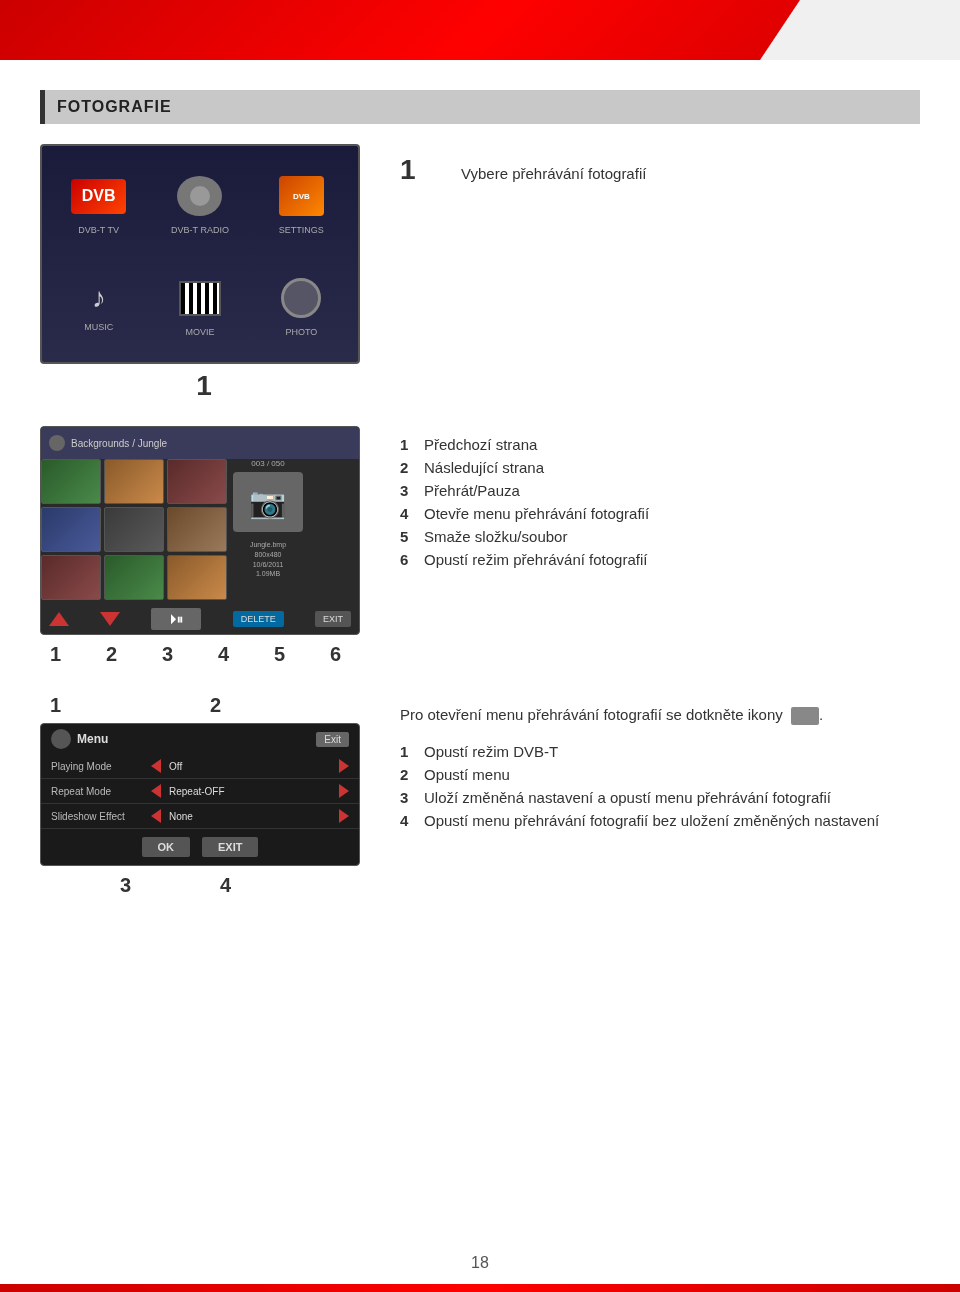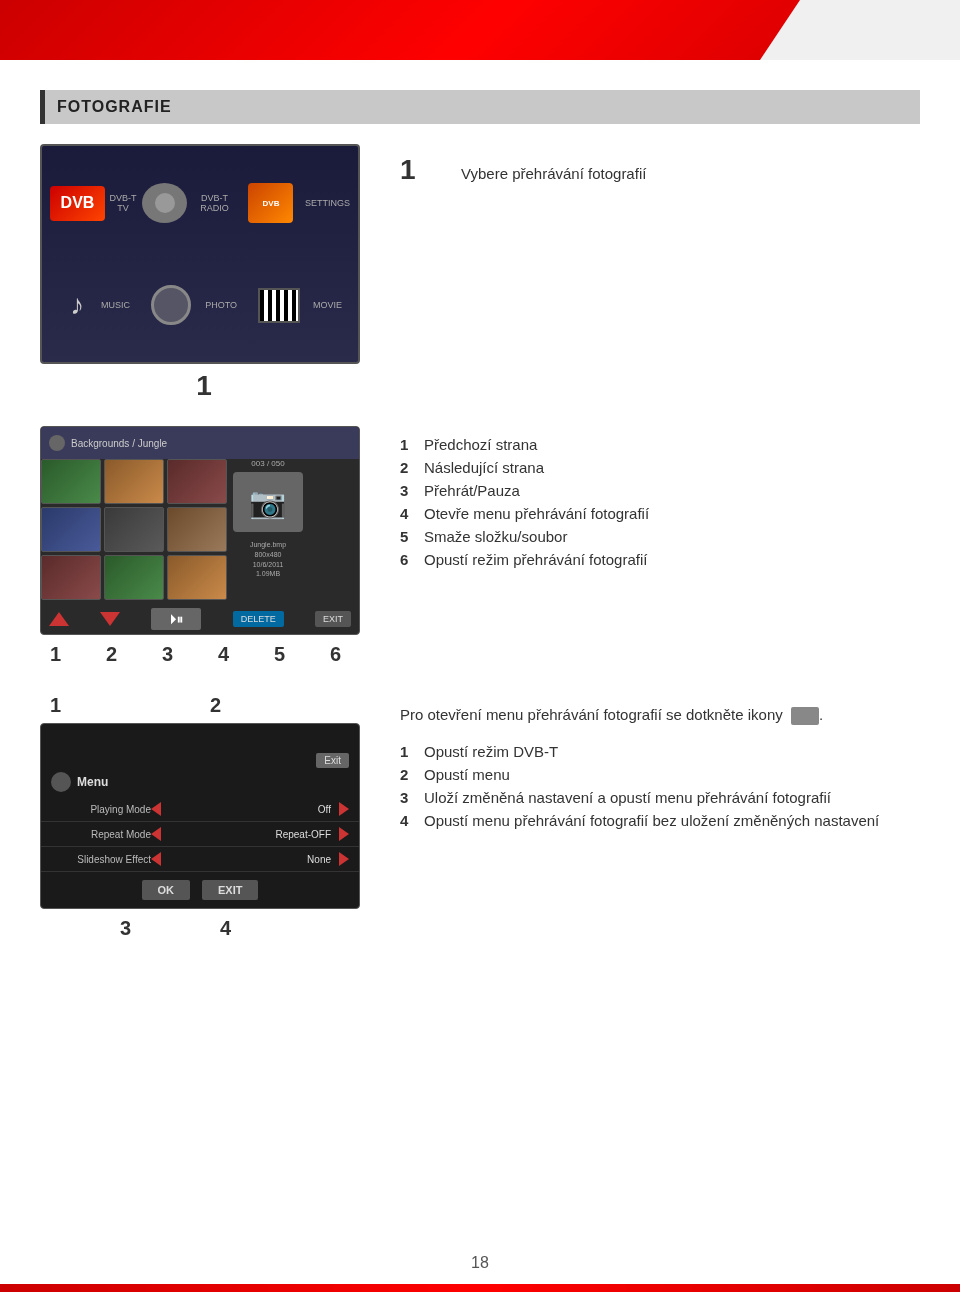--- a/index.html
+++ b/index.html
@@ -63,20 +63,21 @@
       background: linear-gradient(180deg, #1a1a3a 0%, #2a2a4a 100%);
       display: grid;
       grid-template-columns: repeat(3, 1fr);
       grid-template-rows: repeat(2, 1fr);
       gap: 4px;
       padding: 8px;
     }
 
     .dvb-menu-item {
       display: flex;
+      flex-direction: column;
       align-items: center;
       justify-content: center;
       gap: 4px;
     }
 
     .dvb-icon {
       width: 60px;
       height: 50px;
       display: flex;
       align-items: center;
@@ -265,21 +266,20 @@
       display: flex;
       justify-content: space-between;
       align-items: center;
       padding: 5px 10px;
     }
 
     .menu-title-btn {
       display: flex;
       align-items: center;
       gap: 6px;
-      margin-top: 43px;
     }
 
     .menu-icon-circle {
       width: 20px;
       height: 20px;
       background: #555;
       border-radius: 50%;
     }
 
     .menu-title-text {
@@ -294,21 +294,20 @@
       font-size: 10px;
       padding: 2px 8px;
       border-radius: 2px;
     }
 
     .menu-row {
       display: flex;
       align-items: center;
       padding: 5px 10px;
       border-bottom: 1px solid #333;
-      text-align: right;
     }
 
     .menu-row-label {
       color: #bbb;
       font-size: 10px;
       width: 100px;
     }
 
     .menu-row-control {
       display: flex;
@@ -488,30 +487,30 @@
           <span class="dvb-label">SETTINGS</span>
         </div>
 
         <div class="dvb-menu-item">
           <div class="dvb-icon music-icon-dvb">♪</div>
           <span class="dvb-label">MUSIC</span>
         </div>
 
         <div class="dvb-menu-item">
           <div class="dvb-icon">
-            <div class="photo-icon-dvb"></div>
-          </div>
-          <span class="dvb-label">PHOTO</span>
+            <div class="movie-icon-dvb"></div>
+          </div>
+          <span class="dvb-label">MOVIE</span>
         </div>
 
         <div class="dvb-menu-item">
           <div class="dvb-icon">
-            <div class="movie-icon-dvb"></div>
-          </div>
-          <span class="dvb-label">MOVIE</span>
+            <div class="photo-icon-dvb"></div>
+          </div>
+          <span class="dvb-label">PHOTO</span>
         </div>
       </div>
 
       <div style="text-align:center;margin-top:6px;">
         <span class="big-number">1</span>
       </div>
     </div>
     <div class="right-col">
       <div class="step-row">
         <span class="big-number">1</span>

